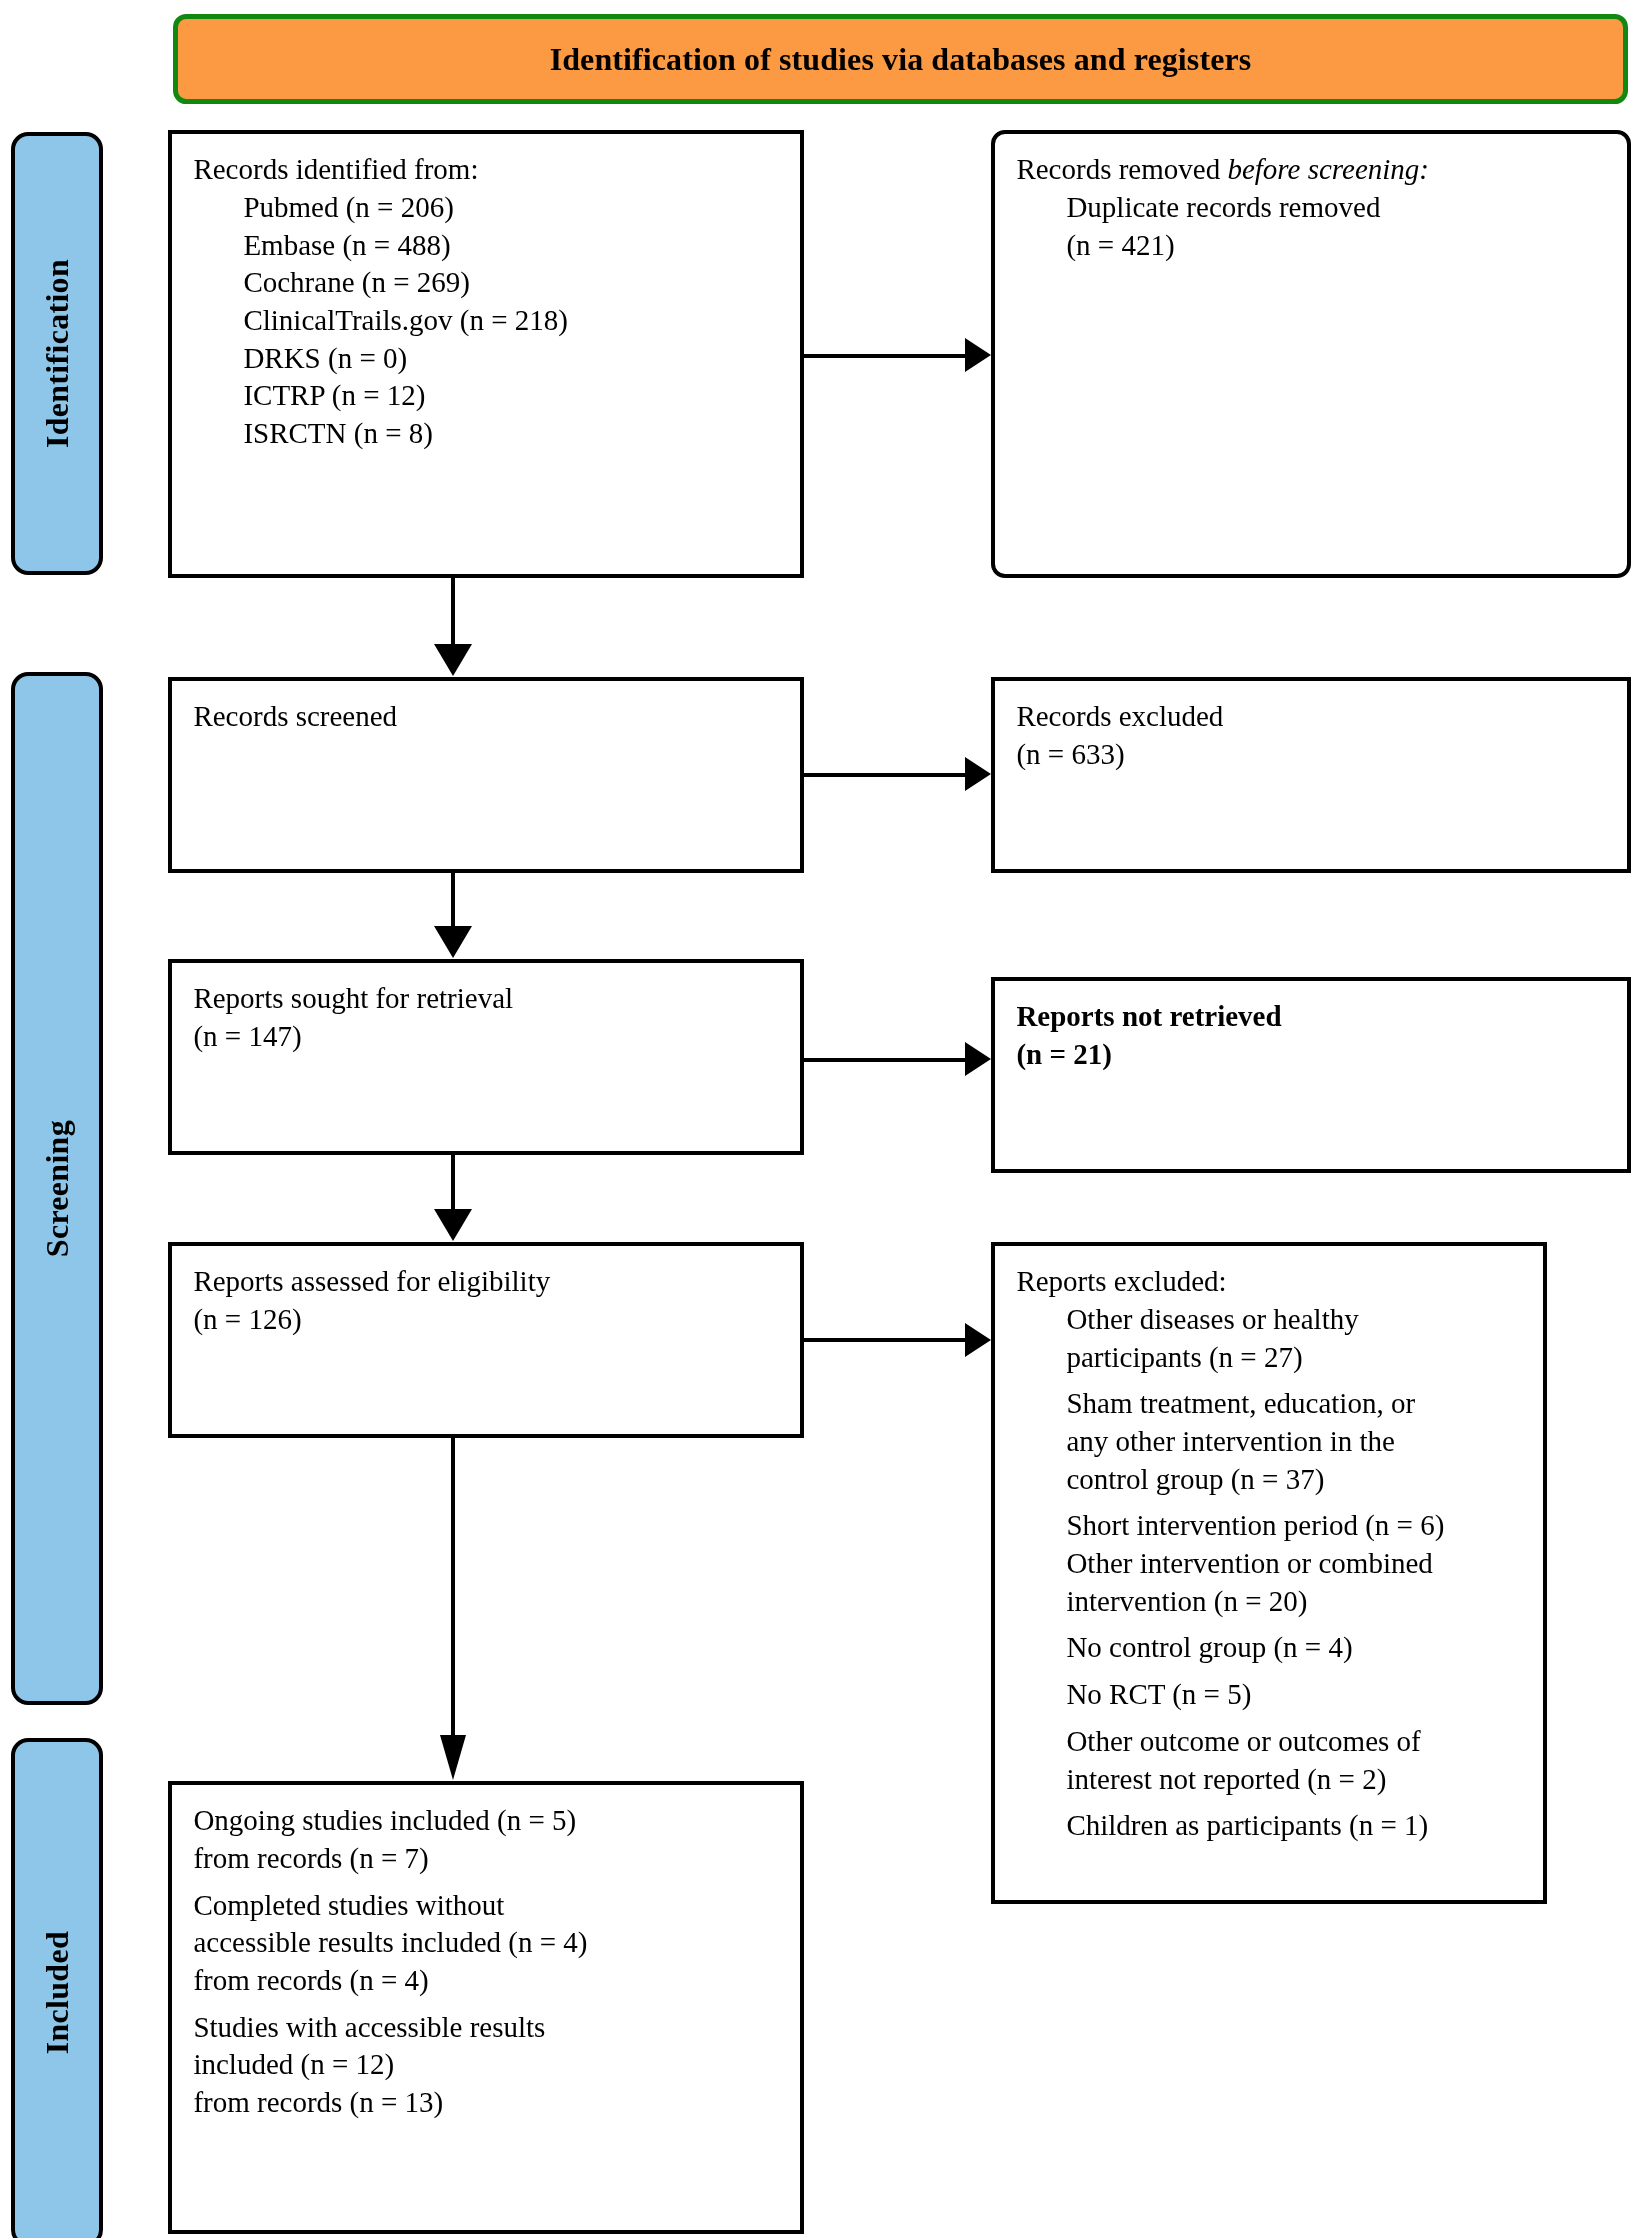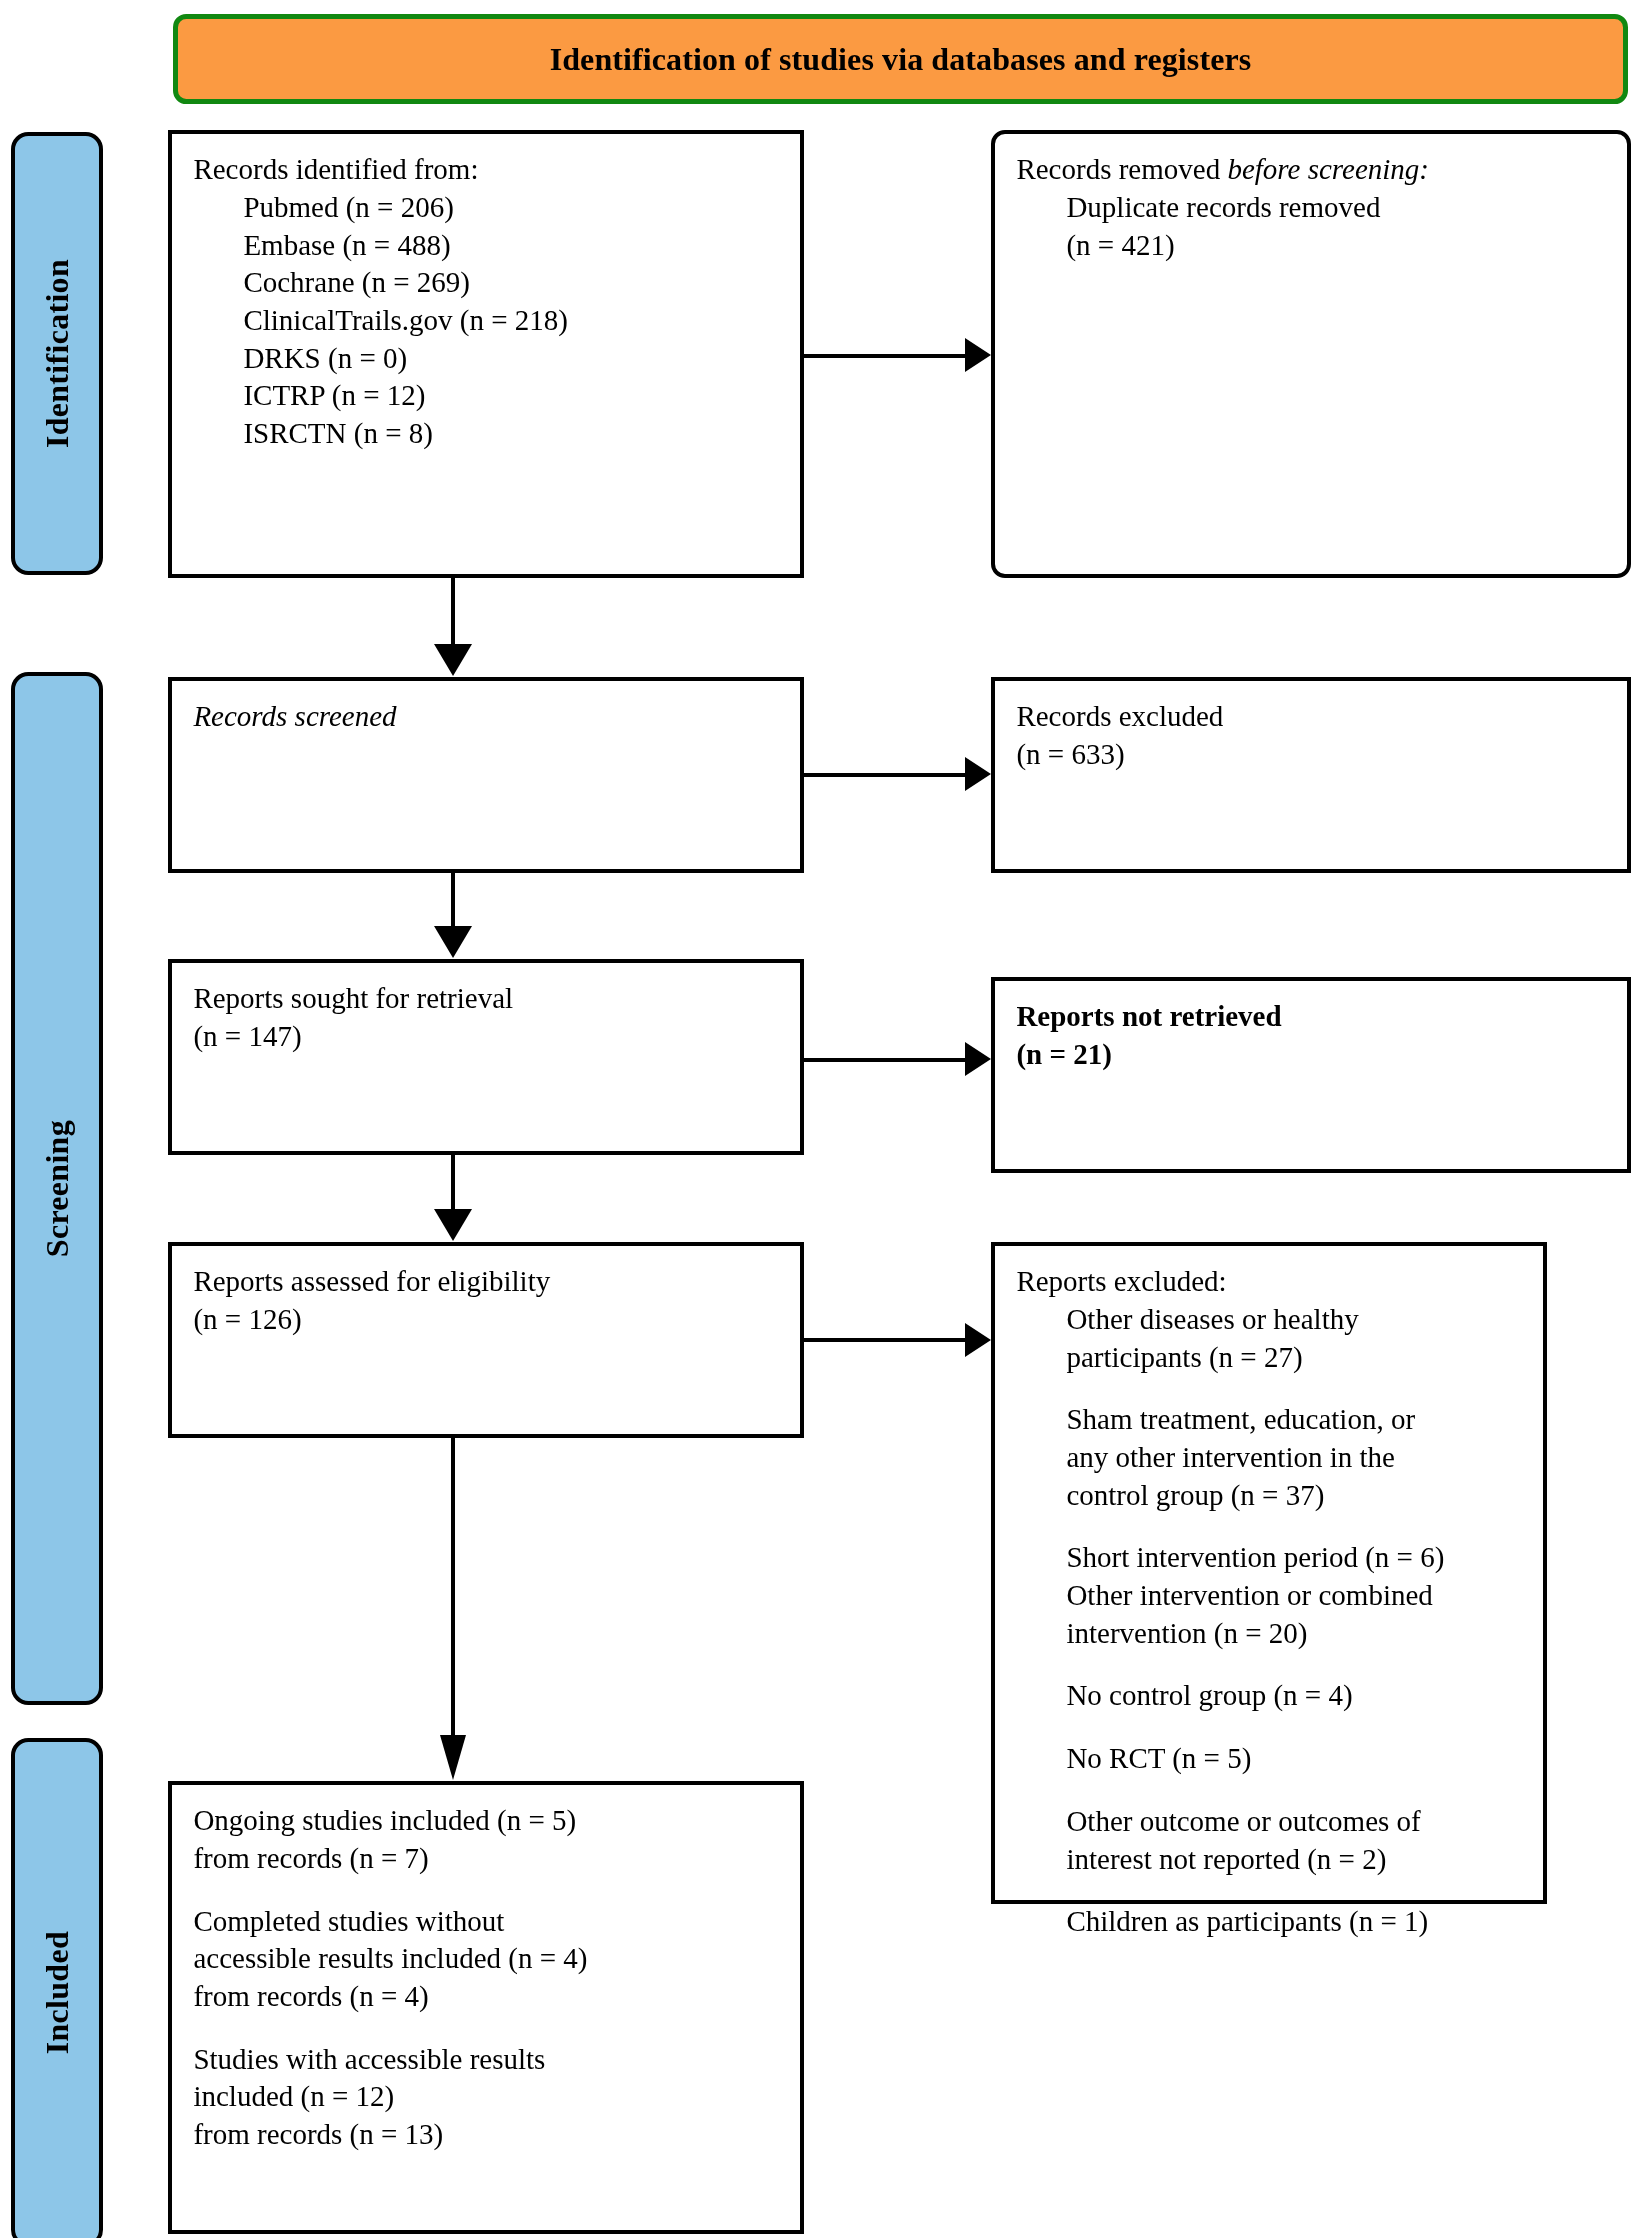--- a/index.html
+++ b/index.html
@@ -77,27 +77,27 @@
     padding: 17.3px 17.3px 10.2px 21.4px;
   }
   .box p {
     margin: 0;
     font-size: 29px;
     line-height: 1.30;
     white-space: pre-wrap;
   }
   .box p.indent  { padding-left: 50px; text-indent: 0; }
   .box p.hang    { padding-left: 50px; text-indent: 0; }
-  .box p.gap     { margin-top: 25px; }
+  .box p.gap     { margin-top: 9px; }
   .ital { font-style: italic; }
 
   
   #box-identified   { left: 168px;  top: 130px;  width: 636px; height: 448px; }
   #box-removed      { left: 991px; top: 130px;  width: 640px; height: 448px; border-radius: 14px; }
-  #box-screened     { left: 168px;  top: 677px; width: 636px; height: 196px; font-style: italic; }
+  #box-screened     { left: 168px;  top: 677px; width: 636px; height: 196px; }
   #box-excluded     { left: 991px; top: 677px; width: 640px; height: 196px; }
   #box-sought       { left: 168px;  top: 959px; width: 636px; height: 196px; }
   #box-notretrieved { left: 991px; top: 977px; width: 640px; height: 196px; font-weight: bold; }
   #box-assessed     { left: 168px;  top: 1242px; width: 636px; height: 196px; }
   #box-repexcluded  { left: 991px; top: 1242px; width: 556px; height: 662px; }
   #box-included     { left: 168px;  top: 1781px; width: 636px; height: 453px; }
 
   
   .h-line {
     position: absolute;

